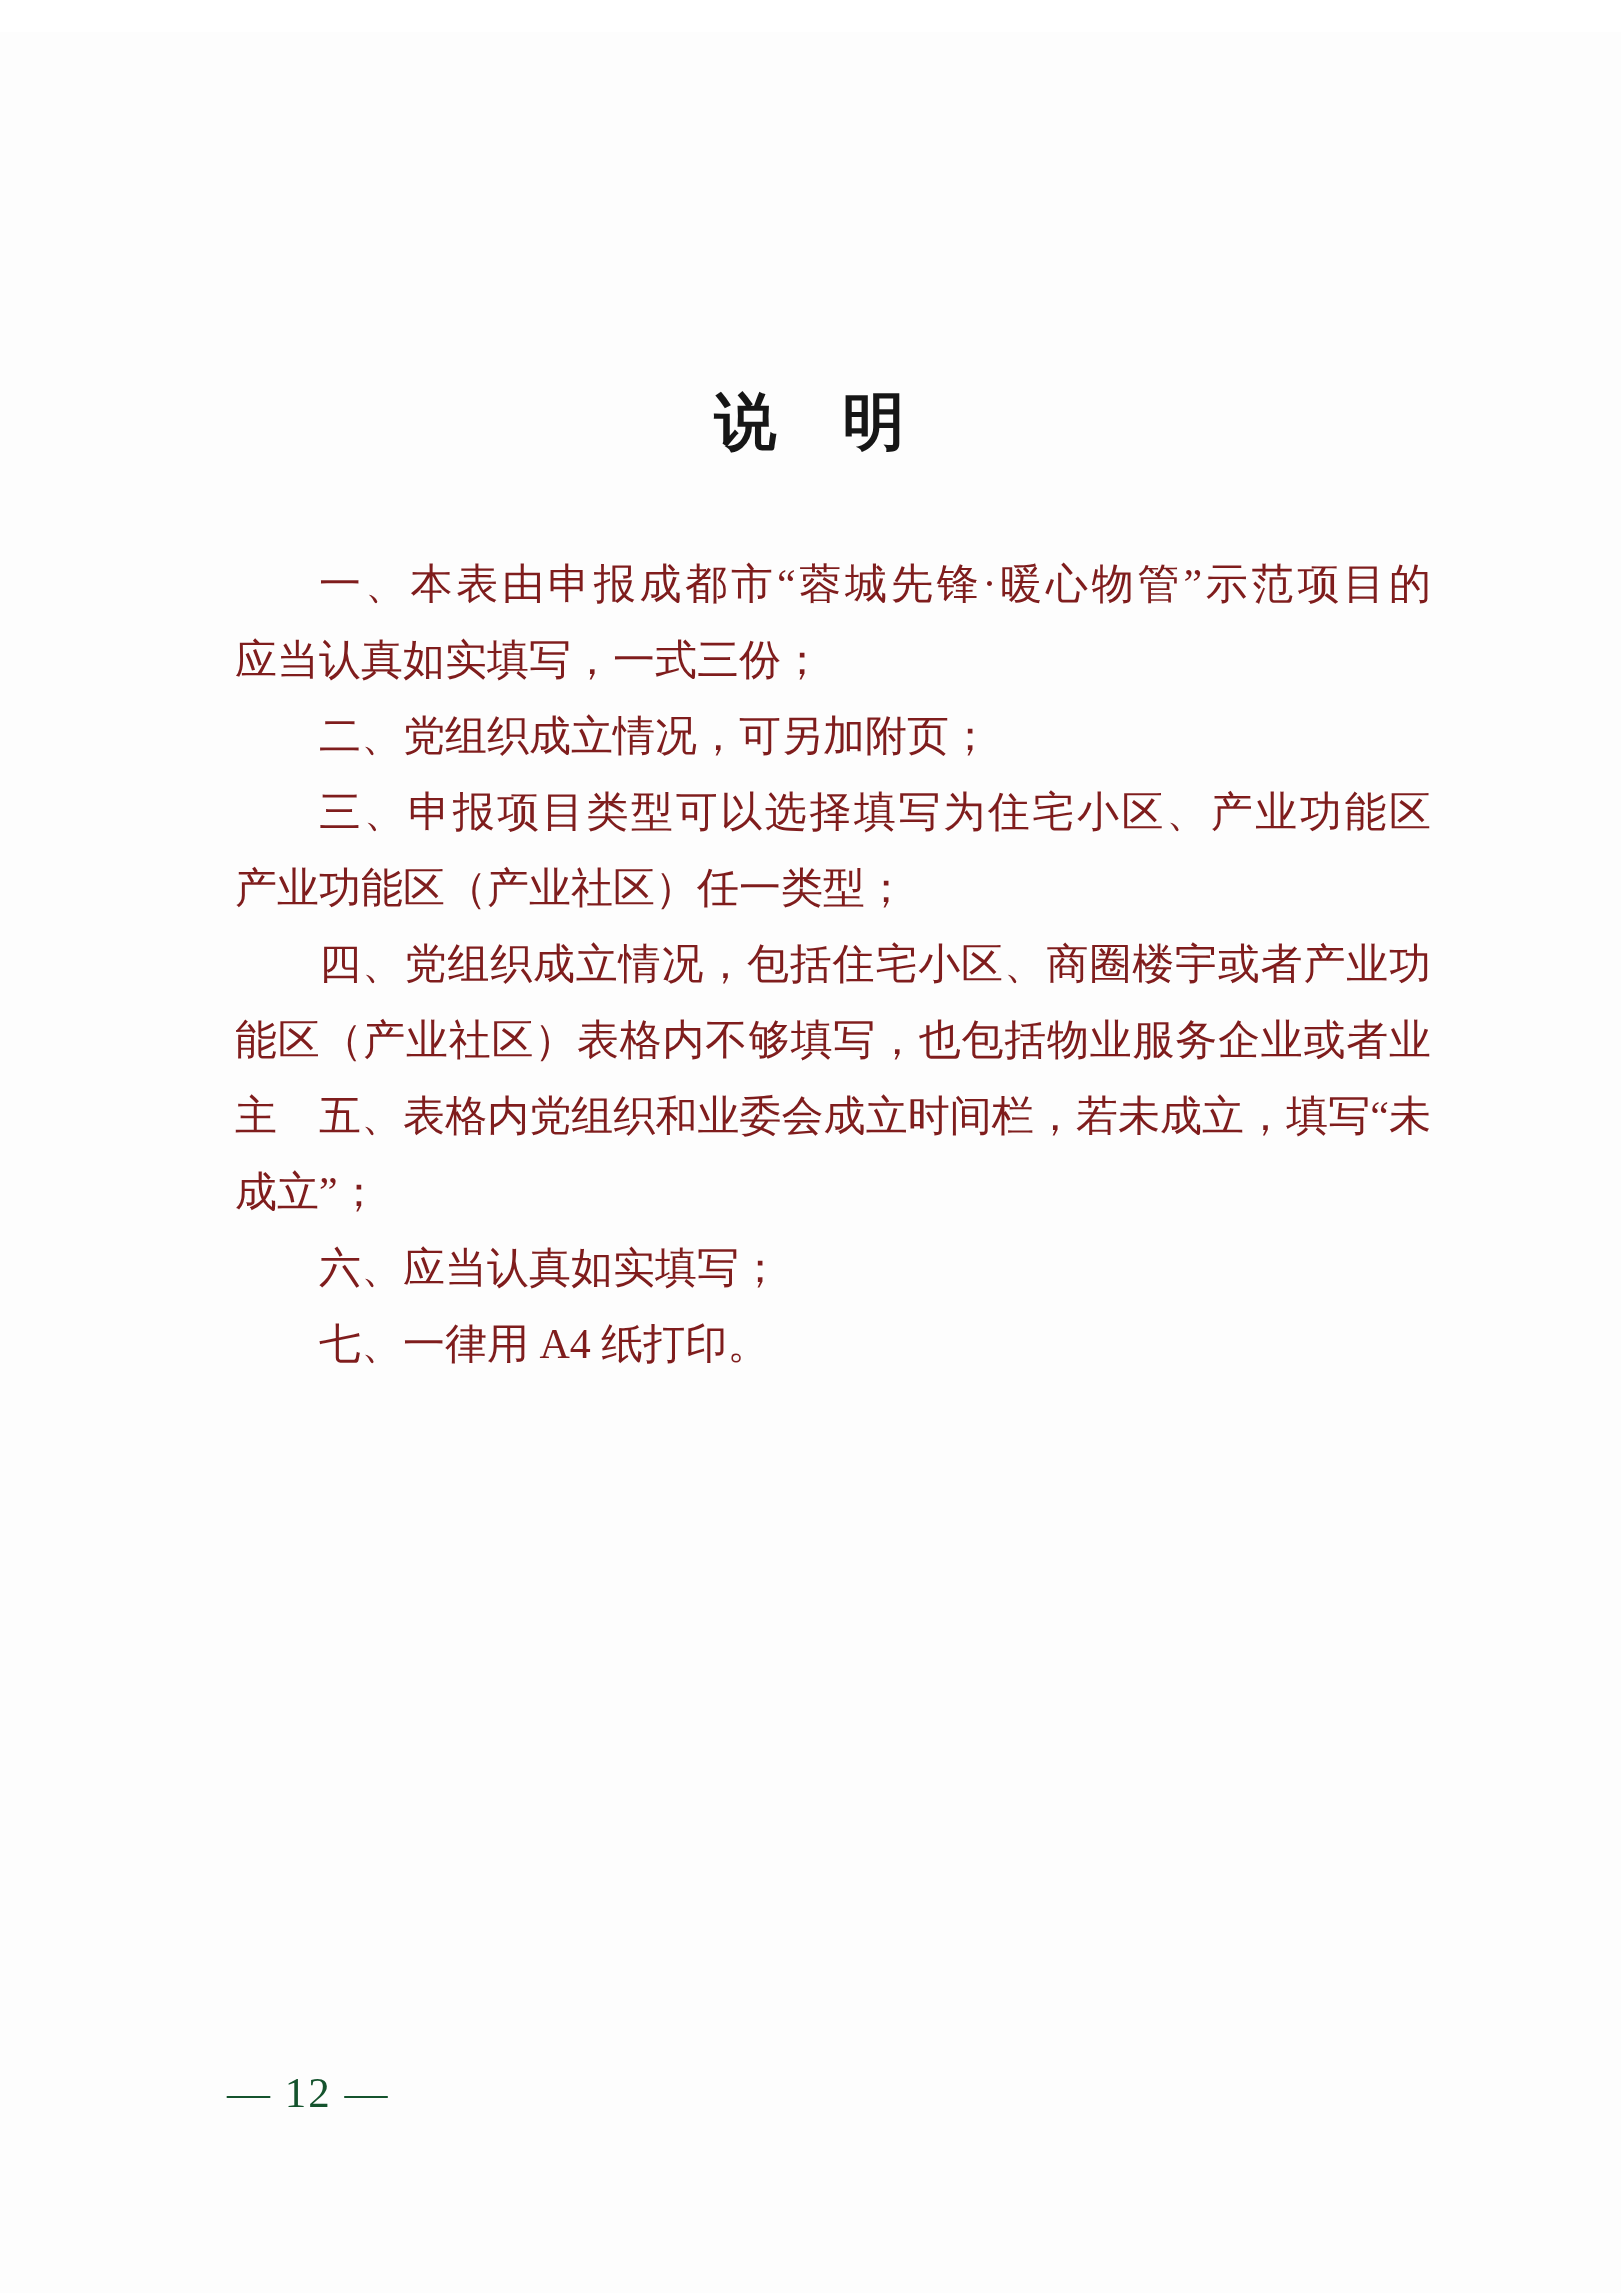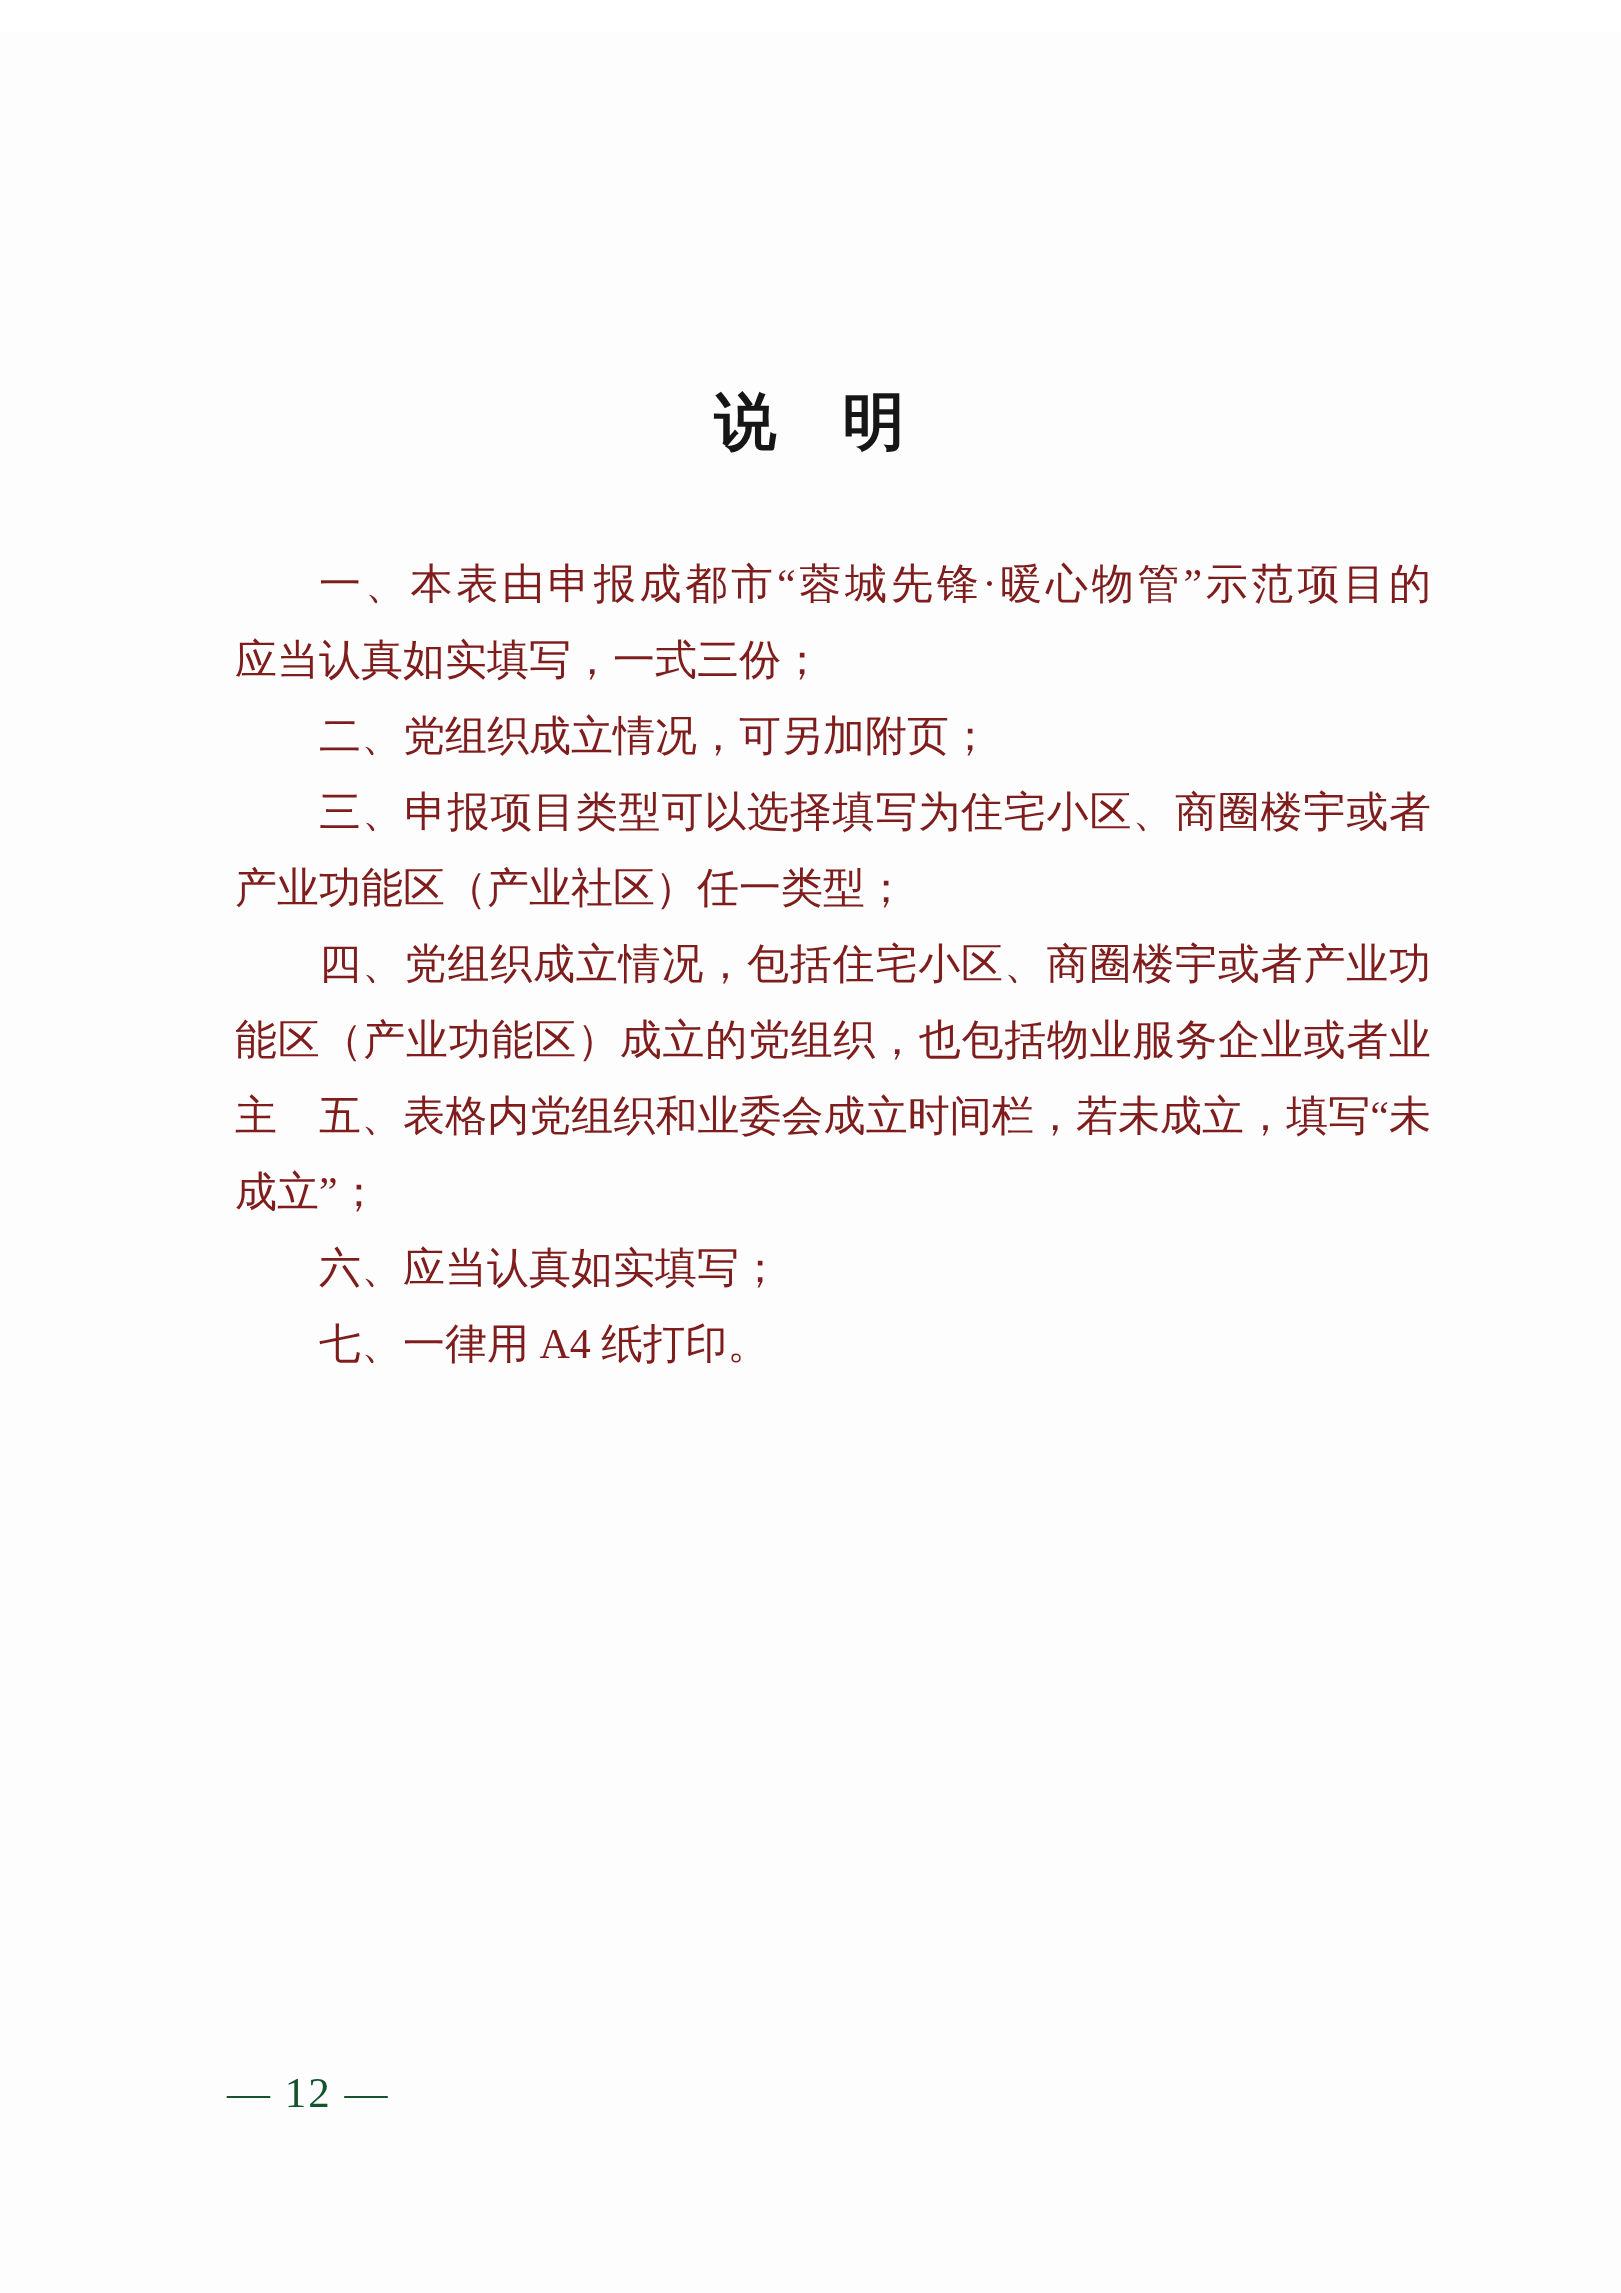--- a/index.html
+++ b/index.html
@@ -65,24 +65,24 @@
 </head>
 <body>
 
 <div class="page">
   <h1 class="title">说　明</h1>
 
   <div class="content">
       <div class="line indent fill">一、本表由申报成都市“蓉城先锋·暖心物管”示范项目的</div>
       <div class="line">应当认真如实填写，一式三份；</div>
       <div class="line indent">二、党组织成立情况，可另加附页；</div>
-      <div class="line indent fill">三、申报项目类型可以选择填写为住宅小区、商圈楼宇或者</div>
+      <div class="line indent fill">三、申报项目类型可以选择填写为住宅小区、产业功能区</div>
       <div class="line">产业功能区（产业社区）任一类型；</div>
       <div class="line indent fill">四、党组织成立情况，包括住宅小区、商圈楼宇或者产业功</div>
-      <div class="line fill">能区（产业功能区）成立的党组织，也包括物业服务企业或者业主</div>
+      <div class="line fill">能区（产业社区）表格内不够填写，也包括物业服务企业或者业主</div>
       <div class="line indent fill">五、表格内党组织和业委会成立时间栏，若未成立，填写“未</div>
       <div class="line">成立”；</div>
       <div class="line indent">六、应当认真如实填写；</div>
       <div class="line indent">七、一律用 A4 纸打印。</div>
     </div>
 
   <div class="page-number">— 12 —</div>
 </div>
 
 

